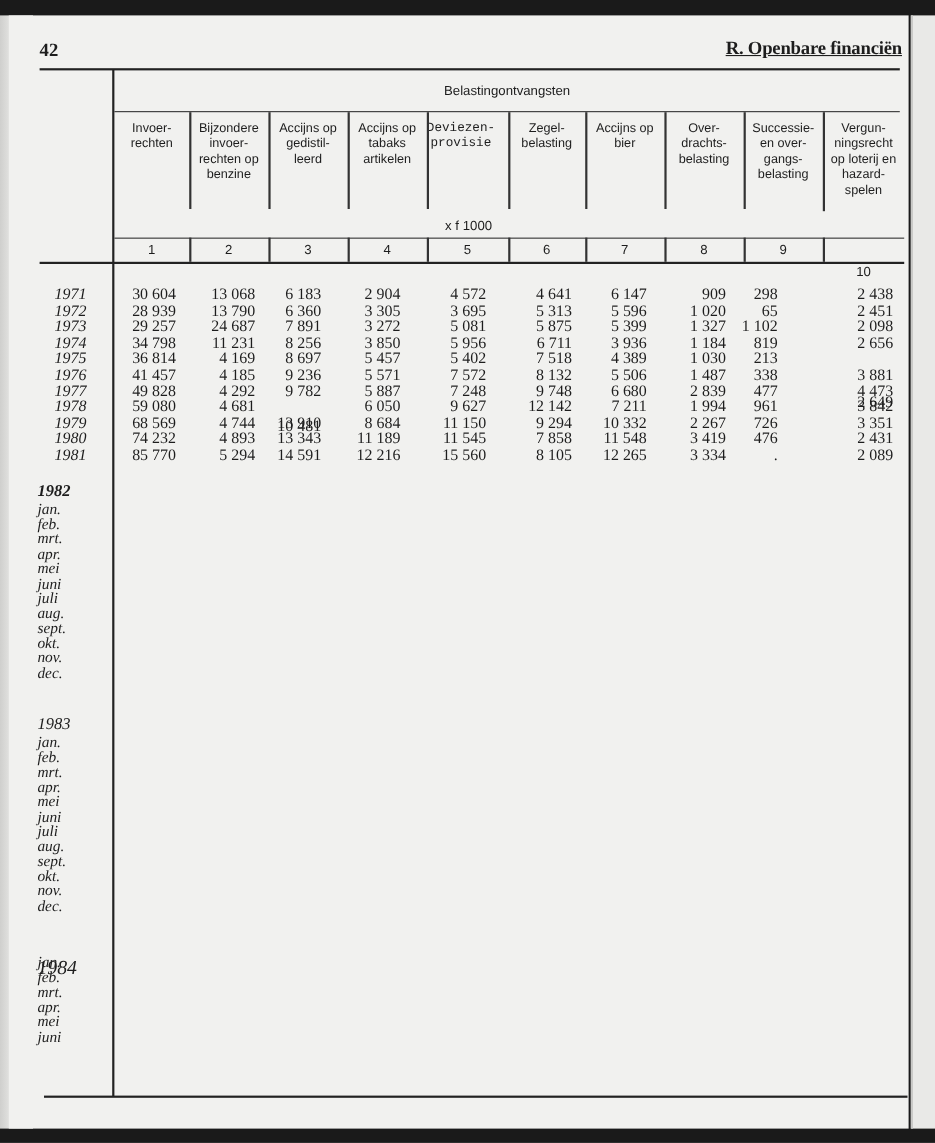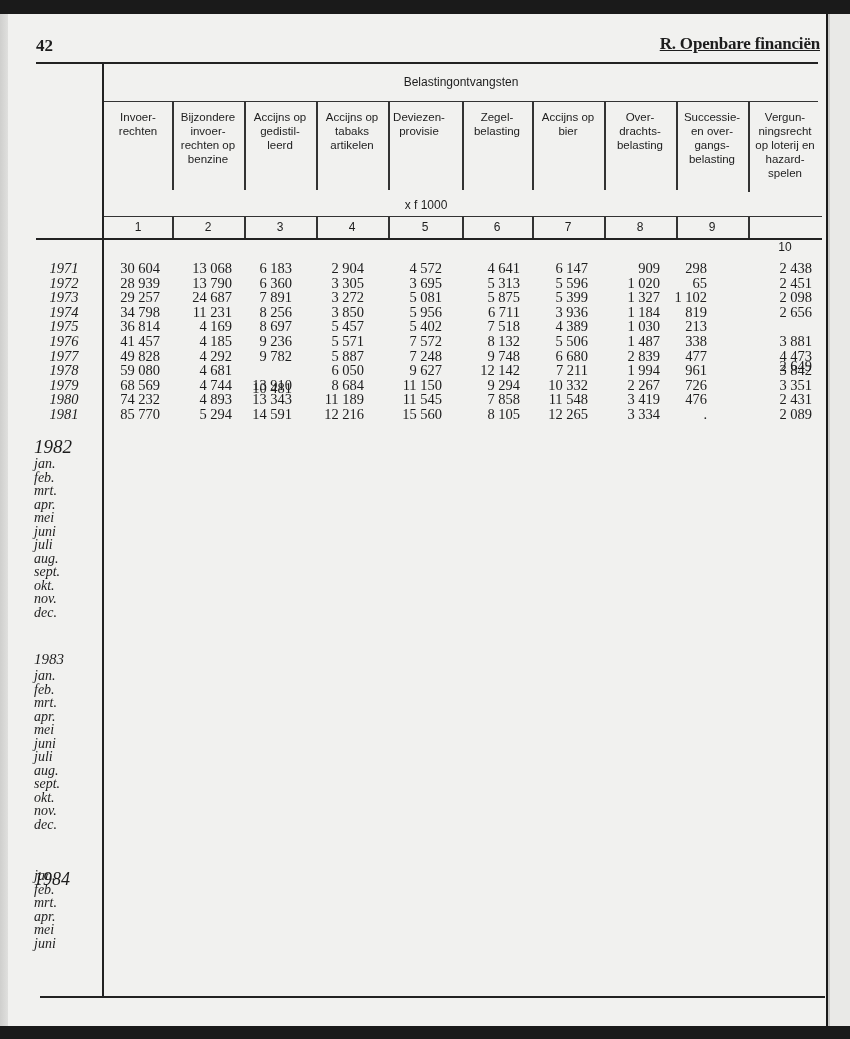--- a/index.html
+++ b/index.html
@@ -81,21 +81,21 @@
 <div class="hdr-line" style="left:104px; top:101px; width:714px;"></div>
 
 <div id="col-headers">
     <div class="col-hdr" style="left: 104px; width: 68px;">Invoer-<br>rechten</div>
     <div class="col-hdr" style="left: 172px; width: 72px;">Bijzondere<br>invoer-<br>rechten op<br>benzine</div>
     <div class="col-sep" style="left: 172px; top: 102px; height: 88px;"></div>
     <div class="col-hdr" style="left: 244px; width: 72px;">Accijns op<br>gedistil-<br>leerd</div>
     <div class="col-sep" style="left: 244px; top: 102px; height: 88px;"></div>
     <div class="col-hdr" style="left: 316px; width: 72px;">Accijns op<br>tabaks<br>artikelen</div>
     <div class="col-sep" style="left: 316px; top: 102px; height: 88px;"></div>
-    <div class="col-hdr" style="left: 388px; width: 62px;">Deviezen-<br>provisie</div>
+    <div class="col-hdr" style="left: 388px; width: 62px; font-family: Liberation Mono, monospace;">Deviezen-<br>provisie</div>
     <div class="col-sep" style="left: 388px; top: 102px; height: 88px;"></div>
     <div class="col-hdr" style="left: 462px; width: 70px;">Zegel-<br>belasting</div>
     <div class="col-sep" style="left: 462px; top: 102px; height: 88px;"></div>
     <div class="col-hdr" style="left: 532px; width: 72px;">Accijns op<br>bier</div>
     <div class="col-sep" style="left: 532px; top: 102px; height: 88px;"></div>
     <div class="col-hdr" style="left: 604px; width: 72px;">Over-<br>drachts-<br>belasting</div>
     <div class="col-sep" style="left: 604px; top: 102px; height: 88px;"></div>
     <div class="col-hdr" style="left: 676px; width: 72px;">Successie-<br>en over-<br>gangs-<br>belasting</div>
     <div class="col-sep" style="left: 676px; top: 102px; height: 88px;"></div>
     <div class="col-hdr" style="left: 748px; width: 74px;">Vergun-<br>ningsrecht<br>op loterij en<br>hazard-<br>spelen</div>
@@ -266,21 +266,21 @@
       <div class="cell" style="right: 456px;">12 216</div>
       <div class="cell" style="right: 378px;">15 560</div>
       <div class="cell" style="right: 300px;">8 105</div>
       <div class="cell" style="right: 232px;">12 265</div>
       <div class="cell" style="right: 160px;">3 334</div>
       <div class="cell" style="right: 113px;">.</div>
       <div class="cell" style="right: 8px;">2 089</div>
     </div>
   </div>
 <div id="monthly">
-    <div class="mrow" style="top: 440px; font-size: 19px;">1982</div>
+    <div class="mrow" style="top: 440px; font-size: 15px; font-weight: bold;">1982</div>
     <div class="mrow" style="top: 457px;">jan.</div>
     <div class="mrow" style="top: 470.5px;">feb.</div>
     <div class="mrow" style="top: 484px;">mrt.</div>
     <div class="mrow" style="top: 497.5px;">apr.</div>
     <div class="mrow" style="top: 511px;">mei</div>
     <div class="mrow" style="top: 524.5px;">juni</div>
     <div class="mrow" style="top: 538px;">juli</div>
     <div class="mrow" style="top: 551.5px;">aug.</div>
     <div class="mrow" style="top: 565px;">sept.</div>
     <div class="mrow" style="top: 578.5px;">okt.</div>

